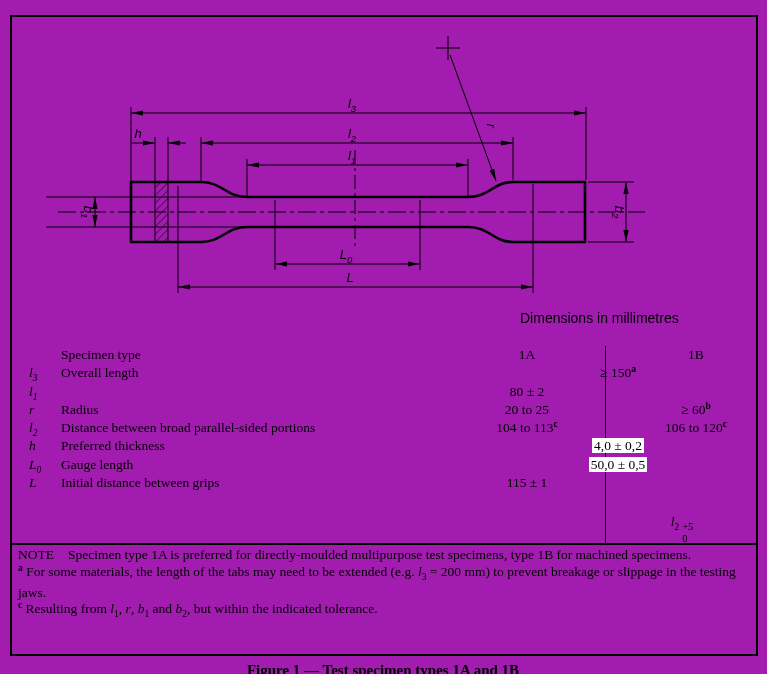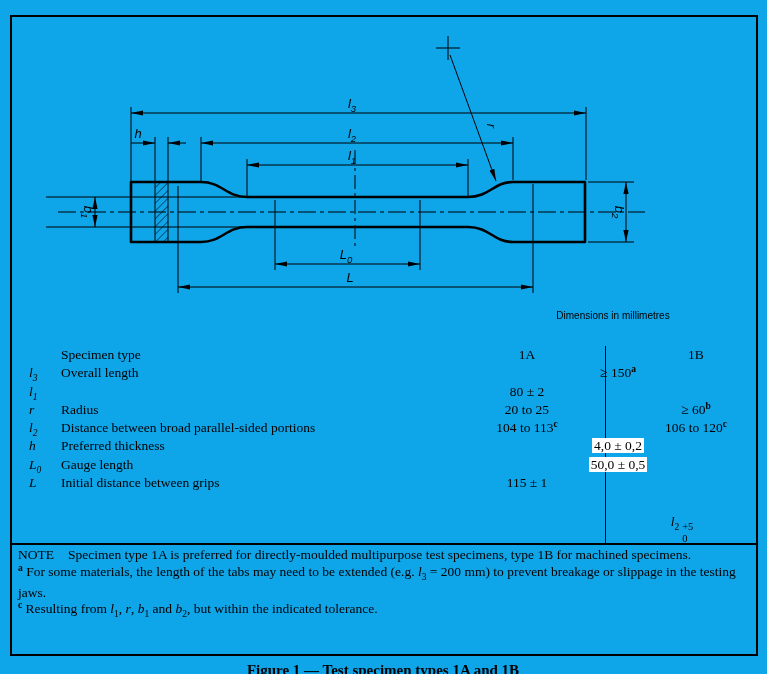--- a/index.html
+++ b/index.html
@@ -1,22 +1,22 @@
 <!DOCTYPE html>
 <html><head>
 <meta charset="utf-8">
 <style>
   html,body{margin:0;padding:0;background:#fff;}
-  #stage{position:relative;width:767px;height:674px;background:#0ea5e9;overflow:hidden;
+  #stage{position:relative;width:767px;height:674px;background:#a21caf;overflow:hidden;
          font-family:"Liberation Serif",serif;color:#000;}
   .border-box{position:absolute;left:10px;top:15px;width:744px;height:637px;
               border:2px solid #000;}
   svg{position:absolute;left:0;top:0;}
-  .dim-note{position:absolute;left:520px;top:310px;width:186px;text-align:center;
-            font-family:"Liberation Sans",sans-serif;font-size:10px;}
+  .dim-note{position:absolute;left:520px;top:310px;width:186px;text-align:left;
+            font-family:"Liberation Sans",sans-serif;font-size:14px;}
   
   .tbl{position:absolute;left:14px;top:346px;width:767px;font-size:13.5px;}
   .trow{position:relative;height:18.3px;line-height:18.3px;white-space:nowrap;}
   .c-sym{position:absolute;left:15px;width:30px;font-style:italic;}
   .c-desc{position:absolute;left:47px;}
   .c-a{position:absolute;left:420px;width:186px;text-align:center;}
   .c-b{position:absolute;left:608px;width:148px;text-align:center;}
   .c-shared{position:absolute;left:424px;width:360px;text-align:center;}
   .c-shared .pad{background:#fff;padding:0 2px;}
   .c-shared.transparent .pad{background:transparent;}

